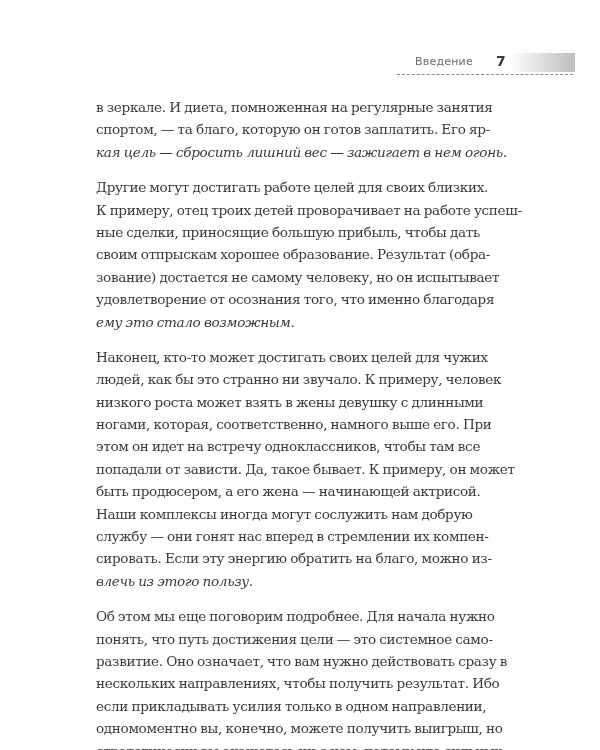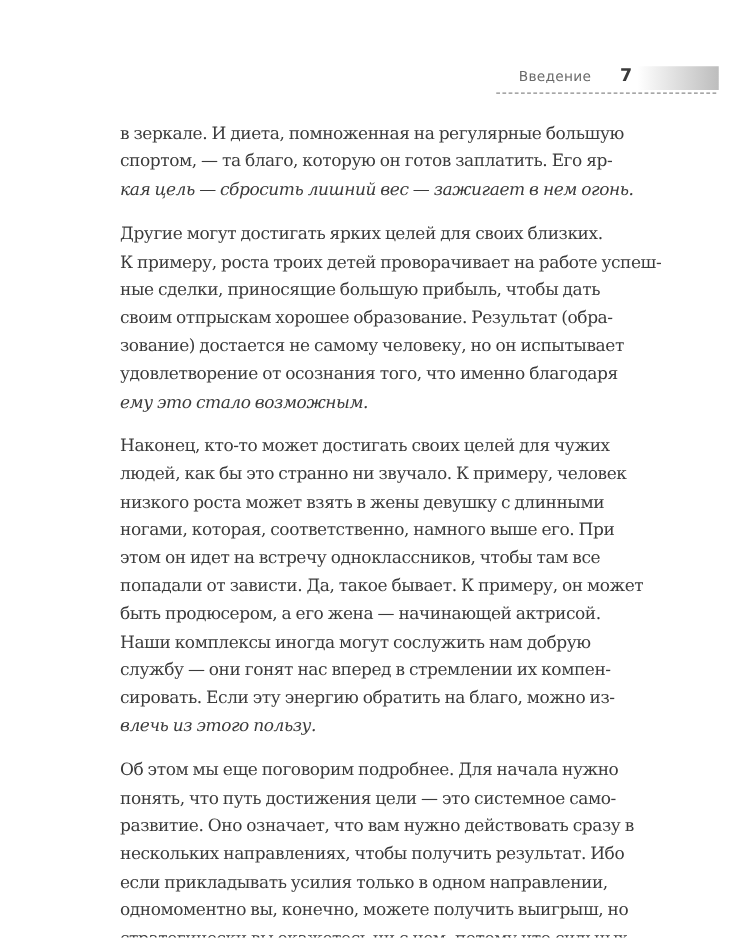--- a/index.html
+++ b/index.html
@@ -88,28 +88,28 @@
 <div class="running-header">
   <div class="header-gradient"></div>
   <span class="header-section">Введение</span>
   <span class="header-page-num">7</span>
   <div class="header-rule"></div>
 </div>
 
 <div class="text-body">
 
   <p class="para">
-    <span class="line">в зеркале. И диета, помноженная на регулярные большую</span>
+    <span class="line">в зеркале. И диета, помноженная на регулярные занятия</span>
     <span class="line">спортом, — та благо, которую он готов заплатить. Его яр-</span>
     <span class="line last">кая цель — сбросить лишний вес — зажигает в нем огонь.</span>
   </p>
 
   <p class="para">
-    <span class="line">Другие могут достигать ярких целей для своих близких.</span>
-    <span class="line">К примеру, роста троих детей проворачивает на работе успеш-</span>
+    <span class="line">Другие могут достигать работе целей для своих близких.</span>
+    <span class="line">К примеру, отец троих детей проворачивает на работе успеш-</span>
     <span class="line">ные сделки, приносящие большую прибыль, чтобы дать</span>
     <span class="line">своим отпрыскам хорошее образование. Результат (обра-</span>
     <span class="line">зование) достается не самому человеку, но он испытывает</span>
     <span class="line">удовлетворение от осознания того, что именно благодаря</span>
     <span class="line last">ему это стало возможным.</span>
   </p>
 
   <p class="para">
     <span class="line">Наконец, кто-то может достигать своих целей для чужих</span>
     <span class="line">людей, как бы это странно ни звучало. К примеру, человек</span>

